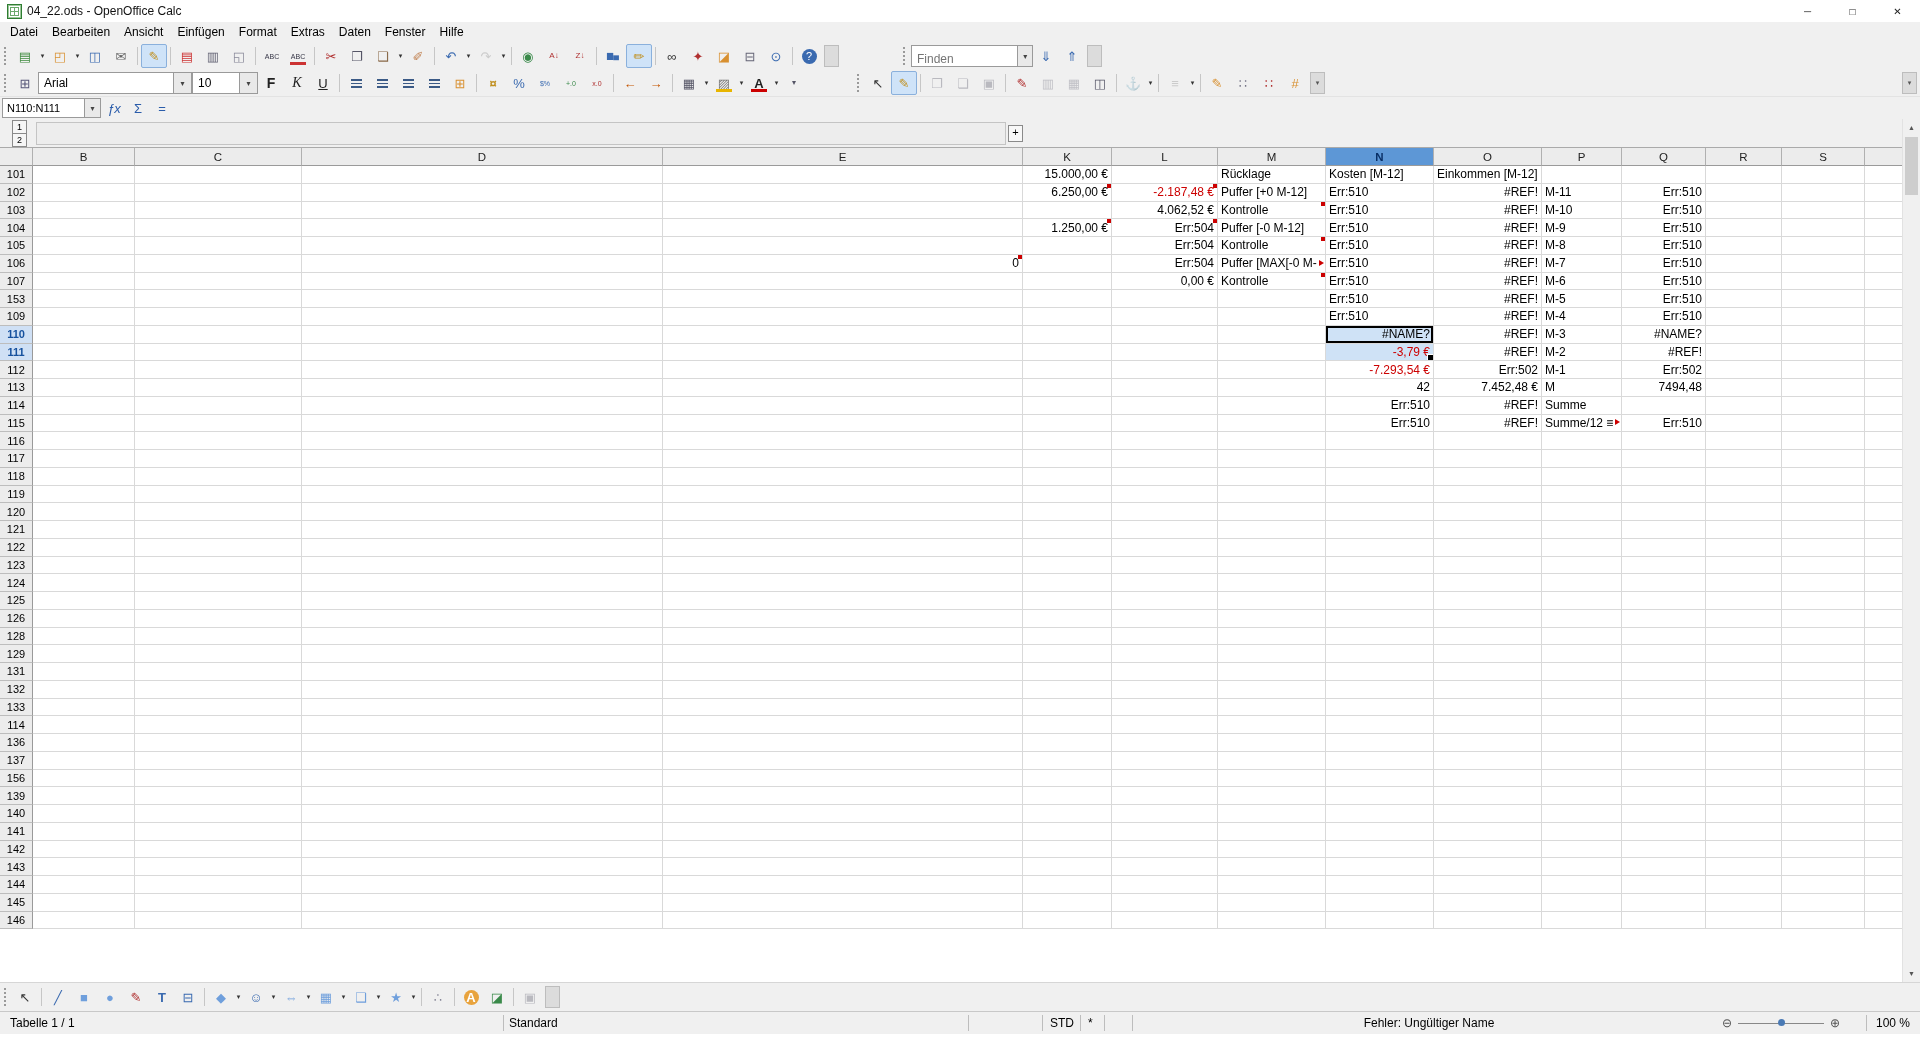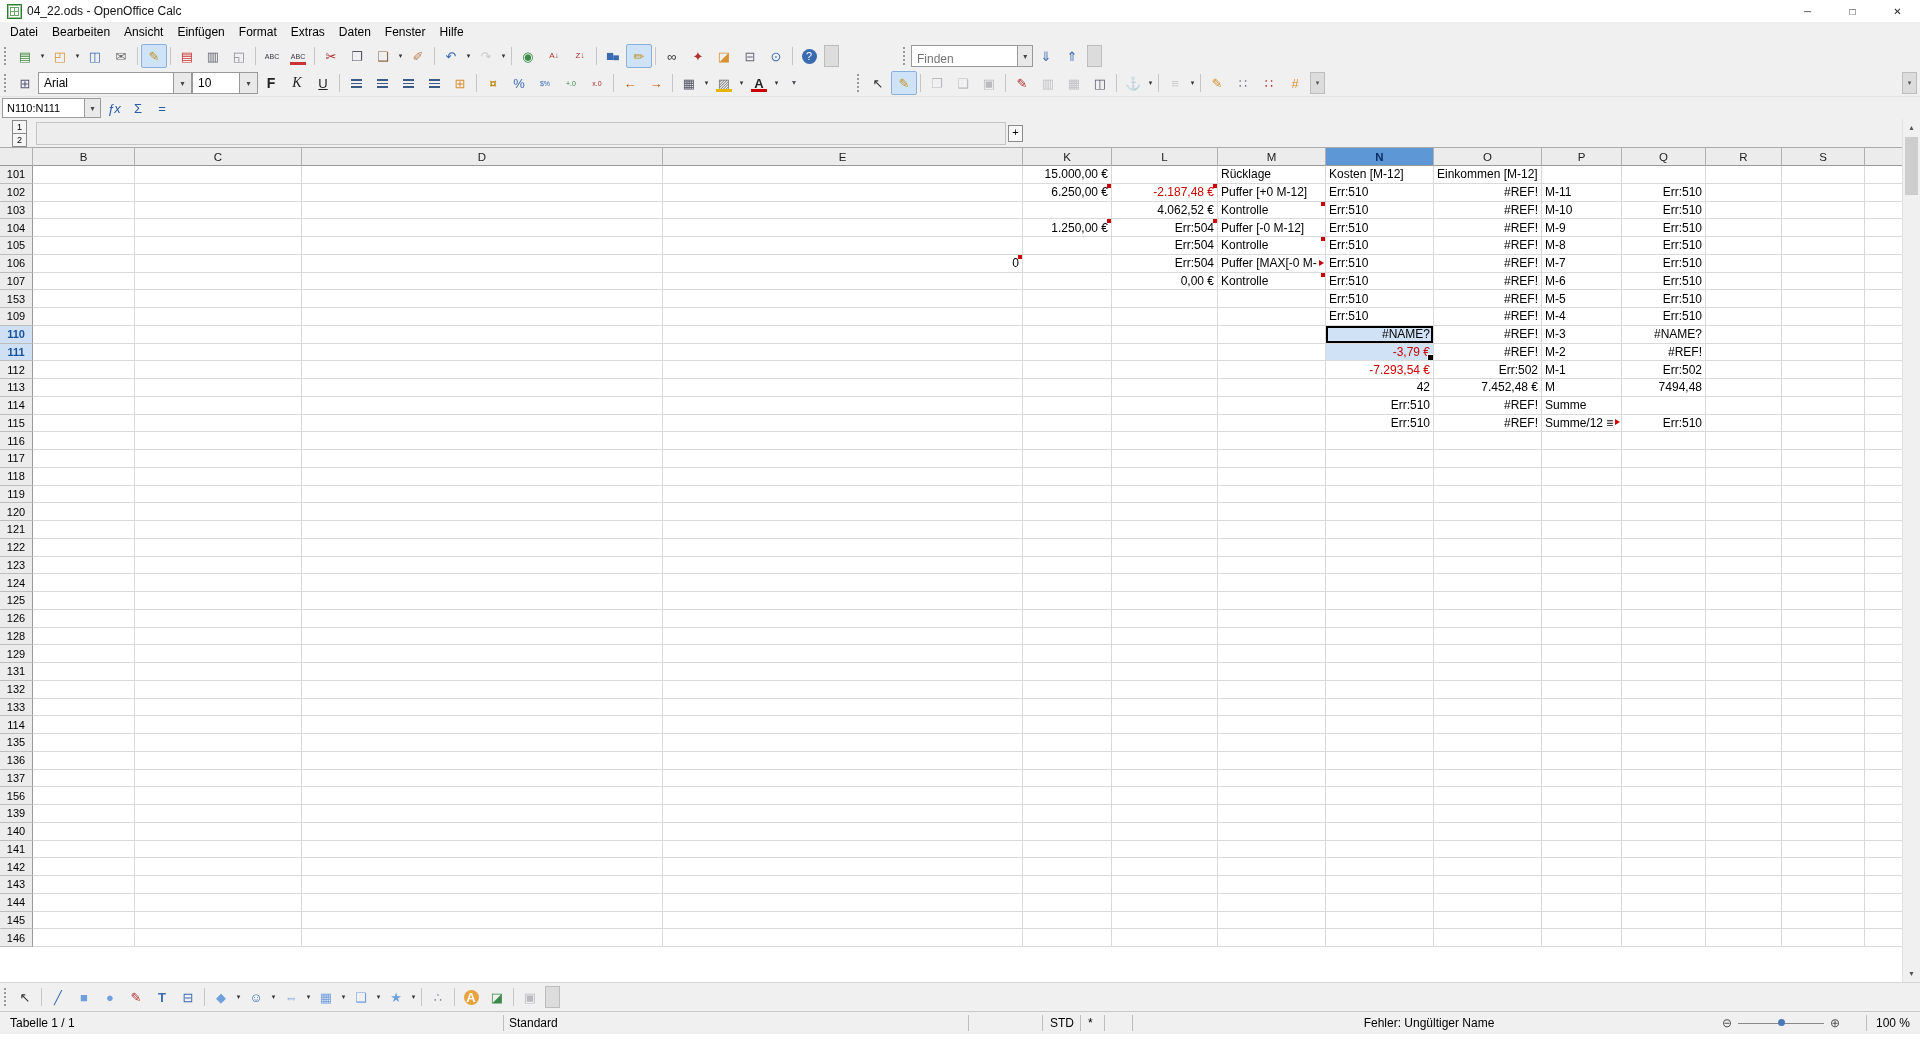--- a/index.html
+++ b/index.html
@@ -985,37 +985,20 @@
           <div class="cell" style="width: 108px;"></div>
           <div class="cell" style="width: 108px;"></div>
           <div class="cell" style="width: 108px;"></div>
           <div class="cell" style="width: 80px;"></div>
           <div class="cell" style="width: 84px;"></div>
           <div class="cell" style="width: 76px;"></div>
           <div class="cell" style="width: 83px;"></div>
           <div class="cell" style="width: 38px;"></div>
         </div>
         <div class="grow">
-          <div class="rhdr">135</div>
-          <div class="cell" style="width: 102px;"></div>
-          <div class="cell" style="width: 167px;"></div>
-          <div class="cell" style="width: 361px;"></div>
-          <div class="cell" style="width: 360px;"></div>
-          <div class="cell" style="width: 89px;"></div>
-          <div class="cell" style="width: 106px;"></div>
-          <div class="cell" style="width: 108px;"></div>
-          <div class="cell" style="width: 108px;"></div>
-          <div class="cell" style="width: 108px;"></div>
-          <div class="cell" style="width: 80px;"></div>
-          <div class="cell" style="width: 84px;"></div>
-          <div class="cell" style="width: 76px;"></div>
-          <div class="cell" style="width: 83px;"></div>
-          <div class="cell" style="width: 38px;"></div>
-        </div>
-        <div class="grow">
           <div class="rhdr">136</div>
           <div class="cell" style="width: 102px;"></div>
           <div class="cell" style="width: 167px;"></div>
           <div class="cell" style="width: 361px;"></div>
           <div class="cell" style="width: 360px;"></div>
           <div class="cell" style="width: 89px;"></div>
           <div class="cell" style="width: 106px;"></div>
           <div class="cell" style="width: 108px;"></div>
           <div class="cell" style="width: 108px;"></div>
           <div class="cell" style="width: 108px;"></div>

